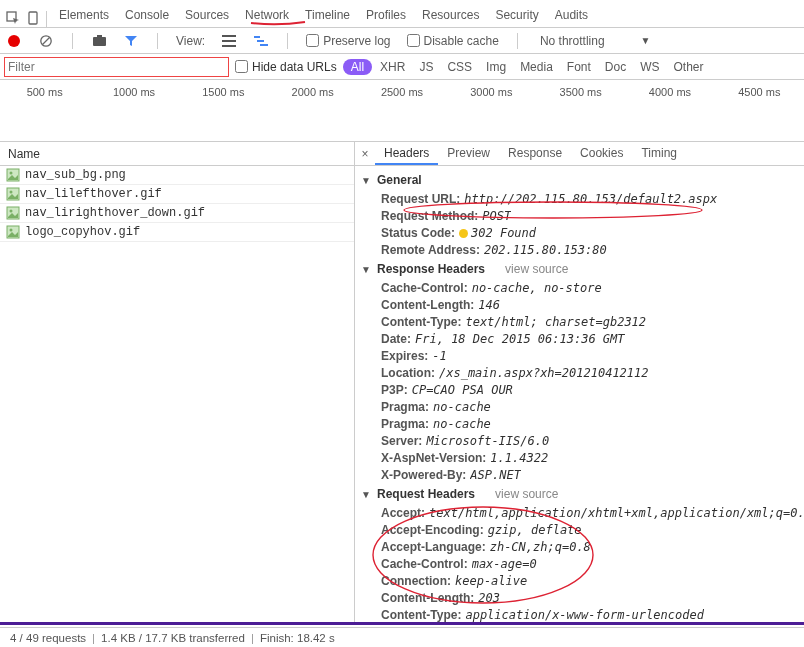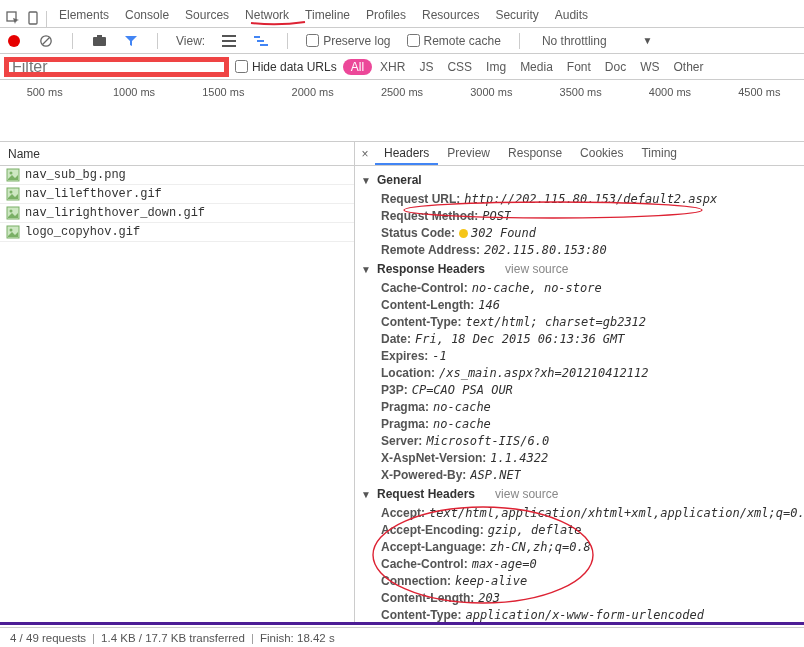--- a/index.html
+++ b/index.html
@@ -12,24 +12,24 @@
 .tb-icon { width: 16px; height: 16px; display: flex; align-items: center; justify-content: center; }
 .record { width: 12px; height: 12px; background: #e60000; border-radius: 50%; }
 .sep { width: 1px; height: 16px; background: #ccc; margin: 0 2px; }
 .view-label { font-size: 12px; }
 .view-btn { width: 16px; height: 12px; display: inline-flex; align-items: center; justify-content: center; }
 .chk { display: flex; align-items: center; gap: 4px; font-size: 12px; }
 .chk input { width: 13px; height: 13px; }
 .throttle { display: flex; align-items: center; gap: 4px; font-size: 12px; margin-left: 4px; }
 .caret { font-size: 10px; margin-left: 32px; color: #555; }
 .filter-row { display: flex; align-items: center; height: 26px; border-bottom: 1px solid #ccc; padding: 0 4px; gap: 6px; }
-.filter-input { flex: 0 0 225px; height: 20px; border: 5px solid #ef4444; padding: 1px 3px; font-size: 16px; color: #888; }
+.filter-input { flex: 0 0 225px; height: 20px; border: 1px solid #ef4444; padding: 1px 3px; font-size: 12px; color: #888; }
 .filter-tags { display: flex; align-items: center; gap: 2px; font-size: 12px; color: #5a5a5a; }
 .filter-tags .tag { padding: 1px 6px; cursor: default; }
-.filter-tags .tag.all { background: #ec4899; color: #fff; border-radius: 8px; padding: 1px 8px; }
+.filter-tags .tag.all { background: #8b5cf6; color: #fff; border-radius: 8px; padding: 1px 8px; }
 .timeline { height: 62px; border-bottom: 1px solid #ccc; position: relative; }
 .tl-labels { position: absolute; top: 6px; left: 0; right: 0; display: flex; font-size: 11px; color: #555; }
 .tl-labels span { flex: 1; text-align: center; }
 .split { display: flex; height: 483px; border-bottom: 3px solid #4c1d95; }
 .left-pane { width: 355px; border-right: 1px solid #ccc; display: flex; flex-direction: column; }
 .name-hdr { height: 24px; border-bottom: 1px solid #ccc; padding: 5px 8px; font-size: 12px; color: #333; }
 .file-list { flex: 1; overflow: auto; }
 .file-row { display: flex; align-items: center; gap: 5px; padding: 2px 6px; height: 19px; border-bottom: 1px solid #eee; font-size: 12px; cursor: default; font-family: Liberation Mono, monospace; }
 .file-row .fi { width: 14px; height: 14px; display: inline-flex; align-items: center; justify-content: center; }
 .right-pane { flex: 1; display: flex; flex-direction: column; overflow: hidden; }
@@ -117,21 +117,21 @@
         <rect x="6" y="9" width="8" height="2" fill="#4285f4"></rect>
       </svg>
   </span>
   <span class="sep"></span>
   <label class="chk">
       <input type="checkbox" style="">
       <span>Preserve log</span>
     </label>
   <label class="chk">
       <input type="checkbox" style="">
-      <span>Remote cache</span>
+      <span>Disable cache</span>
     </label>
   <span class="sep"></span>
   <div class="throttle">
     <span>No throttling</span>
     <span class="caret">▼</span>
   </div>
 </div>
 
 <div class="filter-row">
   <input class="filter-input" placeholder="Filter" style="">

